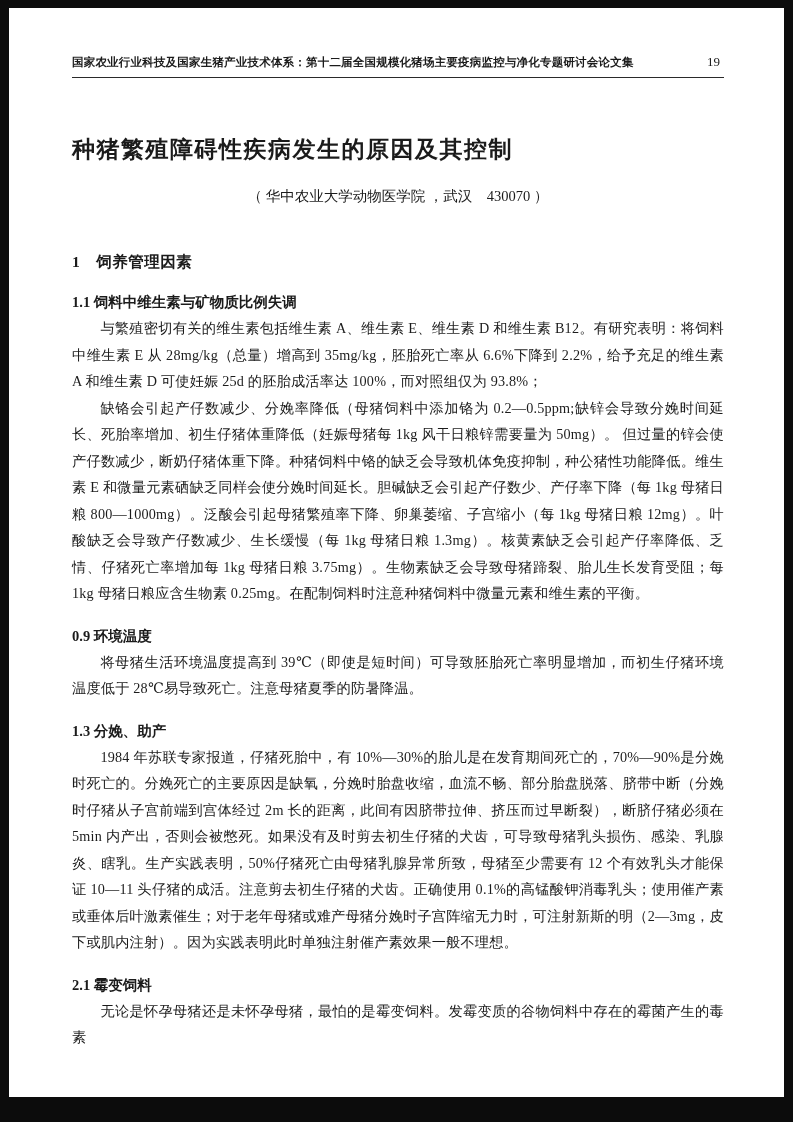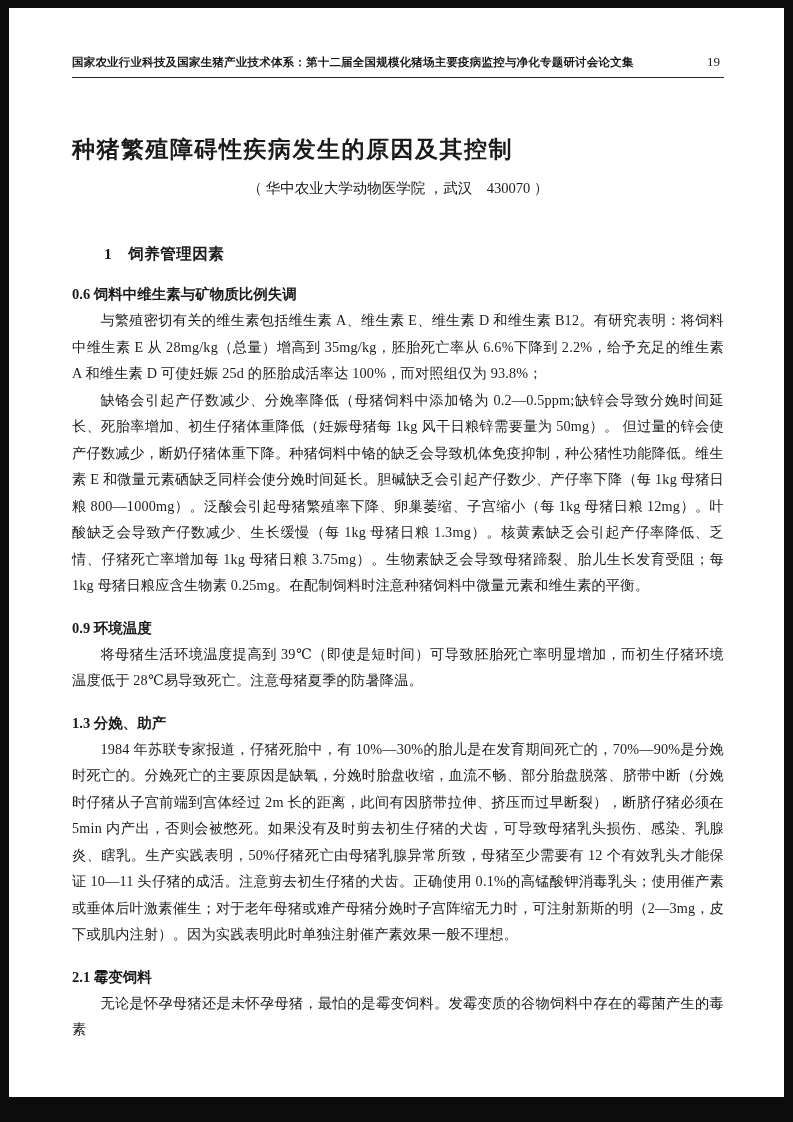--- a/index.html
+++ b/index.html
@@ -48,28 +48,27 @@
   }
   .author {
     text-align: center;
     font-size: 13px;
     margin-top: 32px;
     letter-spacing: 1px;
   }
   .affiliation {
     text-align: center;
     font-size: 14.5px;
-    margin-top: 14px;
+    margin-top: 22px;
   }
   .sec-heading {
     font-size: 15.5px;
     font-weight: bold;
     margin-top: 46px;
     letter-spacing: 0.5px;
-    margin-left: 32px;
   }
   .sub-heading {
     font-size: 14.5px;
     font-weight: bold;
     margin-top: 16px;
     line-height: 26px;
   }
   p.body-text {
     font-size: 14.2px;
     line-height: 26.5px;
@@ -91,21 +90,21 @@
 
   <h1 class="title">种猪繁殖障碍性疾病发生的原因及其控制</h1>
 
 
   <div class="affiliation">（ 华中农业大学动物医学院 ，武汉　430070 ）</div>
 
   <div>
     <h2 class="sec-heading">1　饲养管理因素</h2>
 
     <div>
-      <h3 class="sub-heading">0.6 饲料中维生素与矿物质比例失调</h3>
+      <h3 class="sub-heading">1.1 饲料中维生素与矿物质比例失调</h3>
       <p class="body-text">与繁殖密切有关的维生素包括维生素 A、维生素 E、维生素 D 和维生素 B12。有研究表明：将饲料中维生素 E 从 28mg/kg（总量）增高到 35mg/kg，胚胎死亡率从 6.6%下降到 2.2%，给予充足的维生素 A 和维生素 D 可使妊娠 25d 的胚胎成活率达 100%，而对照组仅为 93.8%；</p>
       <p class="body-text">缺铬会引起产仔数减少、分娩率降低（母猪饲料中添加铬为 0.2—0.5ppm;缺锌会导致分娩时间延长、死胎率增加、初生仔猪体重降低（妊娠母猪每 1kg 风干日粮锌需要量为 50mg）。 但过量的锌会使产仔数减少，断奶仔猪体重下降。种猪饲料中铬的缺乏会导致机体免疫抑制，种公猪性功能降低。维生素 E 和微量元素硒缺乏同样会使分娩时间延长。胆碱缺乏会引起产仔数少、产仔率下降（每 1kg 母猪日粮 800—1000mg）。泛酸会引起母猪繁殖率下降、卵巢萎缩、子宫缩小（每 1kg 母猪日粮 12mg）。叶酸缺乏会导致产仔数减少、生长缓慢（每 1kg 母猪日粮 1.3mg）。核黄素缺乏会引起产仔率降低、乏情、仔猪死亡率增加每 1kg 母猪日粮 3.75mg）。生物素缺乏会导致母猪蹄裂、胎儿生长发育受阻；每 1kg 母猪日粮应含生物素 0.25mg。在配制饲料时注意种猪饲料中微量元素和维生素的平衡。</p>
     </div>
 
     <div>
       <h3 class="sub-heading">0.9 环境温度</h3>
       <p class="body-text">将母猪生活环境温度提高到 39℃（即使是短时间）可导致胚胎死亡率明显增加，而初生仔猪环境温度低于 28℃易导致死亡。注意母猪夏季的防暑降温。</p>
     </div>
 
     <div>

